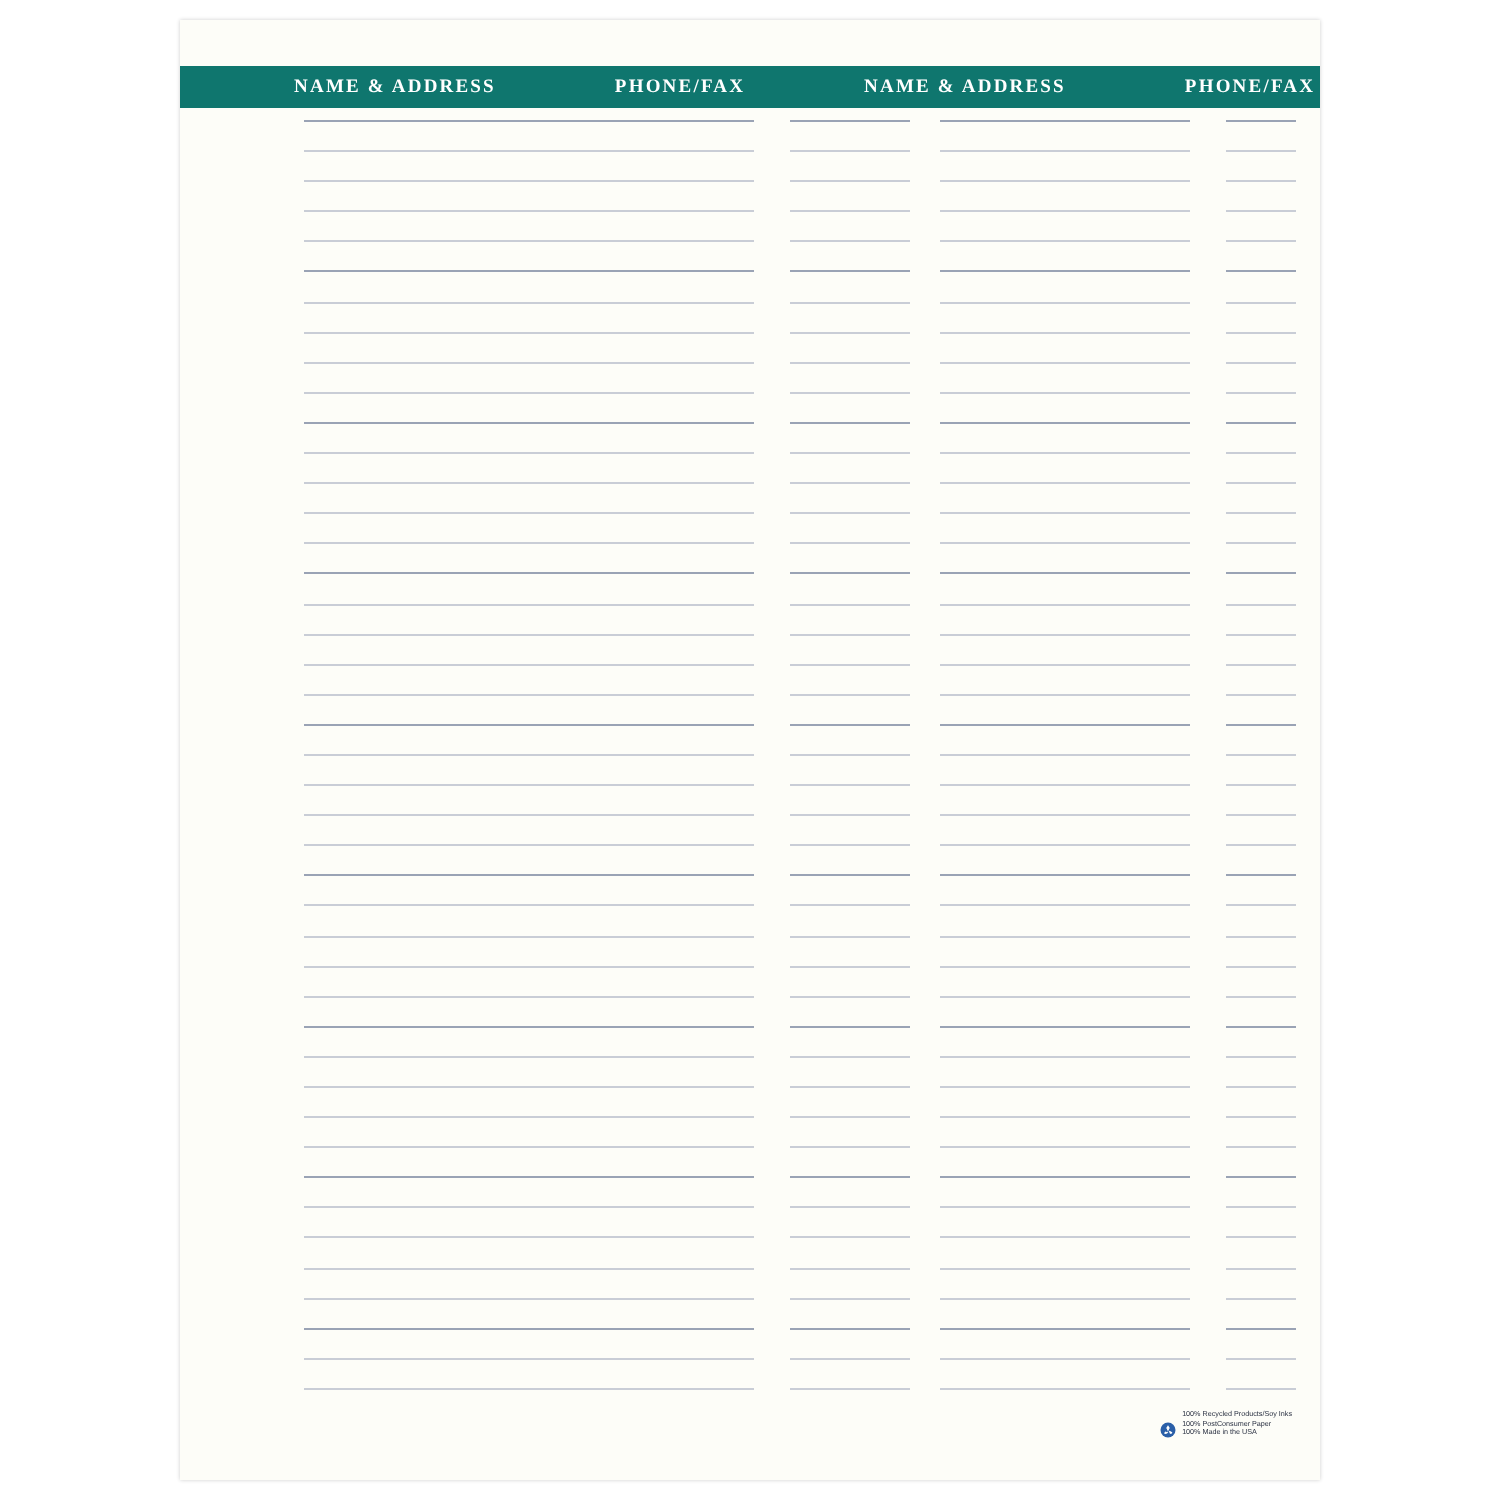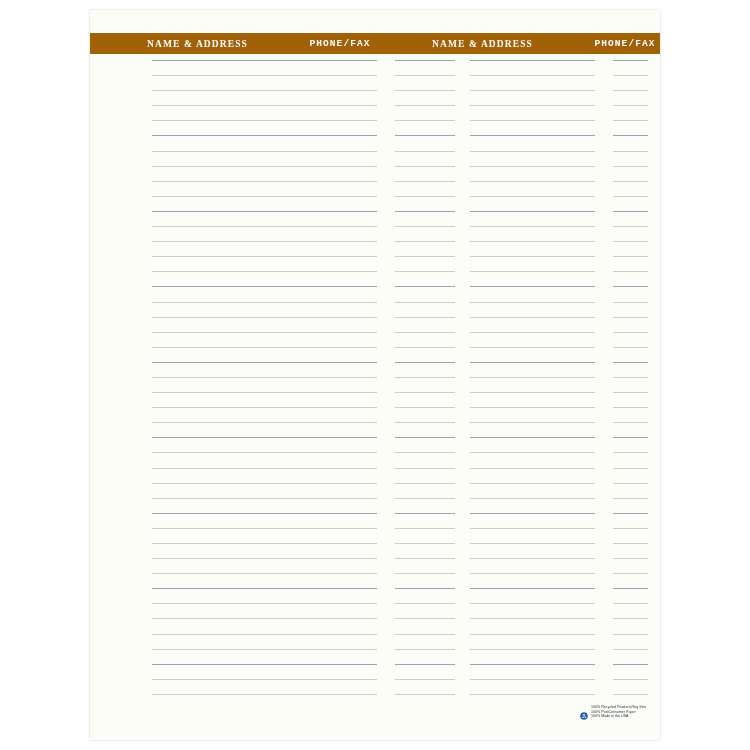--- a/index.html
+++ b/index.html
@@ -24,35 +24,35 @@
     box-shadow: 0 0 2px rgba(0,0,0,0.20);
   }
 
   
   #header-band {
     position: absolute;
     left: 0;
     top: 23px;
     width: 100%;
     height: 21px;
-    background: #a16207;
+    background: #0f766e;
     display: flex;
     align-items: center;
   }
   .hdr-cell {
     color: #ffffff;
     font-family: "Liberation Serif", serif;
     font-size: 9.5px;
     letter-spacing: 1.1px;
     font-weight: 700;
     text-align: center;
     white-space: nowrap;
   }
   .hdr-name  { width: 215px; }
-  .hdr-phone { width: 70px; font-family: Liberation Mono, monospace; }
+  .hdr-phone { width: 70px; }
 
   
   #rules {
     position: absolute;
     left: 0;
     top: 50px;
     width: 100%;
     height: 655px;
   }
   .row {

